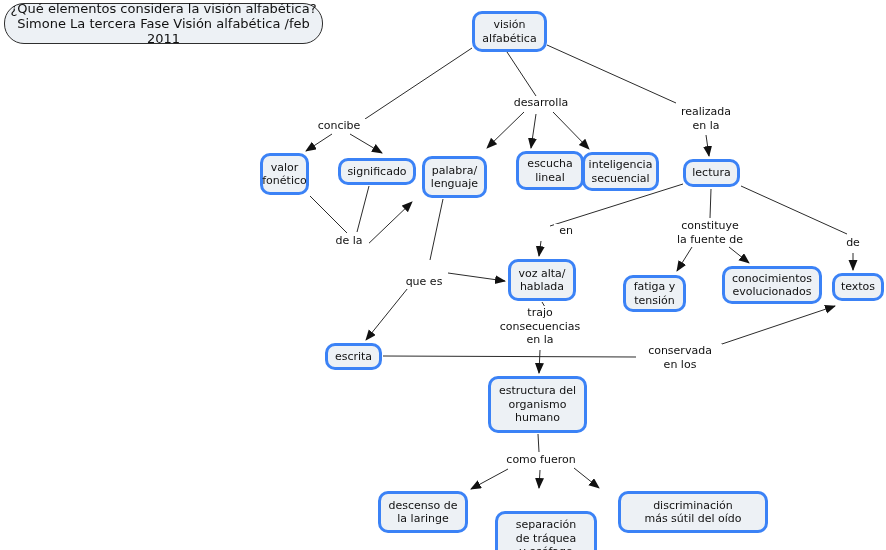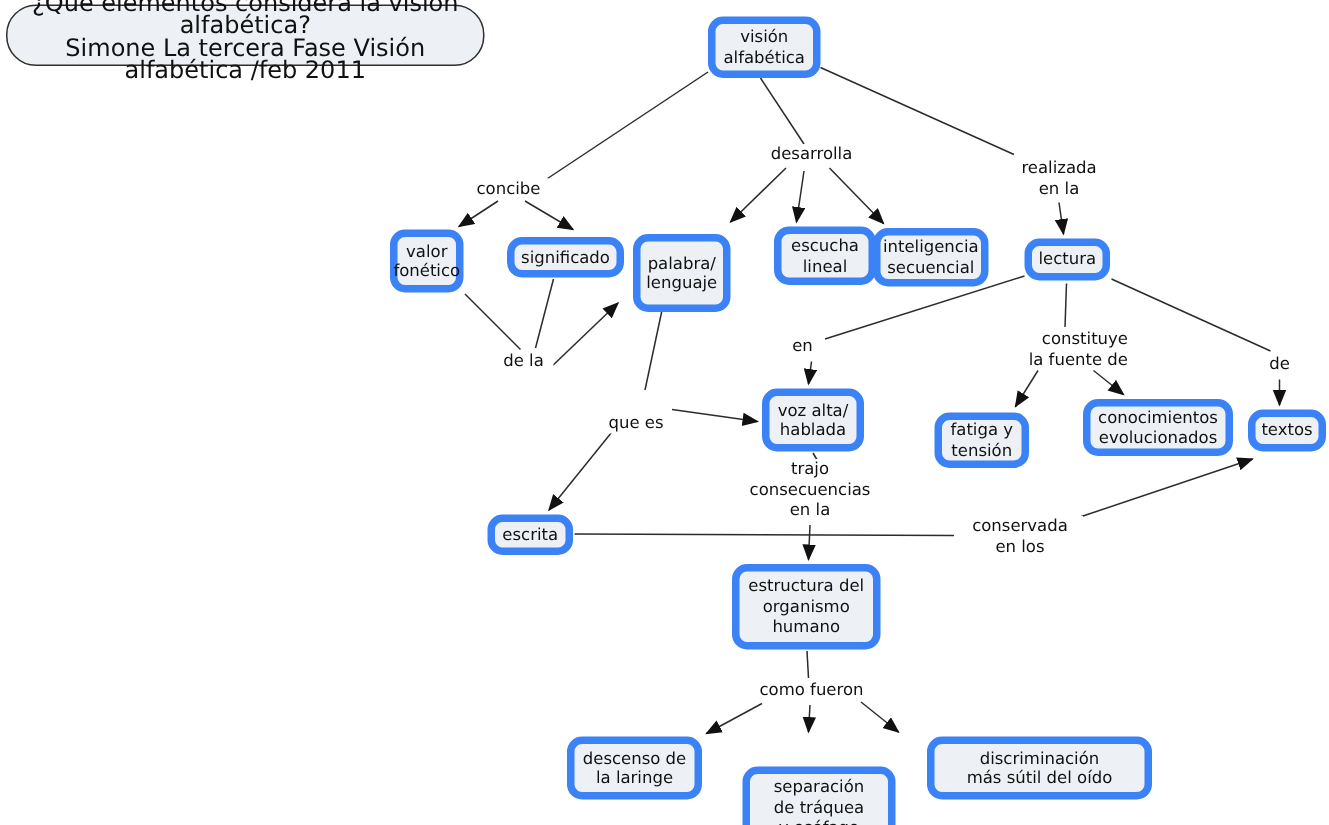--- a/index.html
+++ b/index.html
@@ -10,21 +10,21 @@
     background: #ffffff;
     font-family: "DejaVu Sans", "Liberation Sans", sans-serif;
     color: #111111;
     overflow: hidden;
   }
   #connector-svg { position: absolute; left: 0; top: 0; width: 886px; height: 550px; }
   .node {
     position: absolute;
     box-sizing: border-box;
     background: #edf1f5;
-    border: 5px solid #3b82f6;
+    border: 3px solid #3b82f6;
     border-radius: 10px;
     display: flex;
     align-items: center;
     justify-content: center;
     text-align: center;
     font-size: 11px;
     line-height: 13.5px;
     white-space: pre-line;
     padding: 2px 4px;
   }
@@ -32,21 +32,21 @@
     position: absolute;
     box-sizing: border-box;
     background: #edf1f5;
     border: 1px solid #2e2e2e;
     border-radius: 20px;
     display: flex;
     flex-direction: column;
     align-items: center;
     justify-content: center;
     text-align: center;
-    font-size: 16px;
+    font-size: 13px;
     line-height: 15px;
     left: 4px; top: 3px; width: 319px; height: 41px;
   }
   .link-label {
     position: absolute;
     font-size: 11px;
     line-height: 13.5px;
     text-align: center;
     white-space: pre-line;
     background: #ffffff;
@@ -105,21 +105,21 @@
   </div>
 
   <div class="node" style="left:472px; top:11px; width:75px; height:41px;">visión
 alfabética</div>
 
   <div class="node" style="left:260px; top:153px; width:49px; height:42px;">valor
 fonético</div>
 
   <div class="node" style="left:338px; top:158px; width:78px; height:27px;">significado</div>
 
-  <div class="node" style="left:422px; top:156px; width:65px; height:52px;">palabra/
+  <div class="node" style="left:422px; top:156px; width:65px; height:42px;">palabra/
 lenguaje</div>
 
   <div class="node" style="left:495px; top:151px; width:68px; height:39px;margin-left:21px;">escucha
 lineal</div>
 
   <div class="node" style="left:582px; top:152px; width:77px; height:39px;">inteligencia
 secuencial</div>
 
   <div class="node" style="left:683px; top:159px; width:57px; height:28px;text-align:center;">lectura</div>
 
@@ -154,23 +154,23 @@
 
   <div class="link-label" style="left:504px; top:96px; width:74px;">desarrolla</div>
 
   <div class="link-label" style="left:674px; top:105px; width:64px;">realizada
 en la</div>
 
   <div class="link-label" style="left:329px; top:234px; width:40px;">de la</div>
 
   <div class="link-label" style="left:397px; top:275px; width:54px;">que es</div>
 
-  <div class="link-label" style="left:523px; top:224px; width:24px;">en</div>
+  <div class="link-label" style="left:554px; top:224px; width:24px;">en</div>
 
-  <div class="link-label" style="left:668px; top:219px; width:84px;text-align:right;">constituye
+  <div class="link-label" style="left:668px; top:219px; width:84px;">constituye
 la fuente de</div>
 
   <div class="link-label" style="left:843px; top:236px; width:20px;">de</div>
 
   <div class="link-label" style="left:494px; top:306px; width:92px;">trajo
 consecuencias
 en la</div>
 
   <div class="link-label" style="left:638px; top:344px; width:84px;">conservada
 en los</div>

